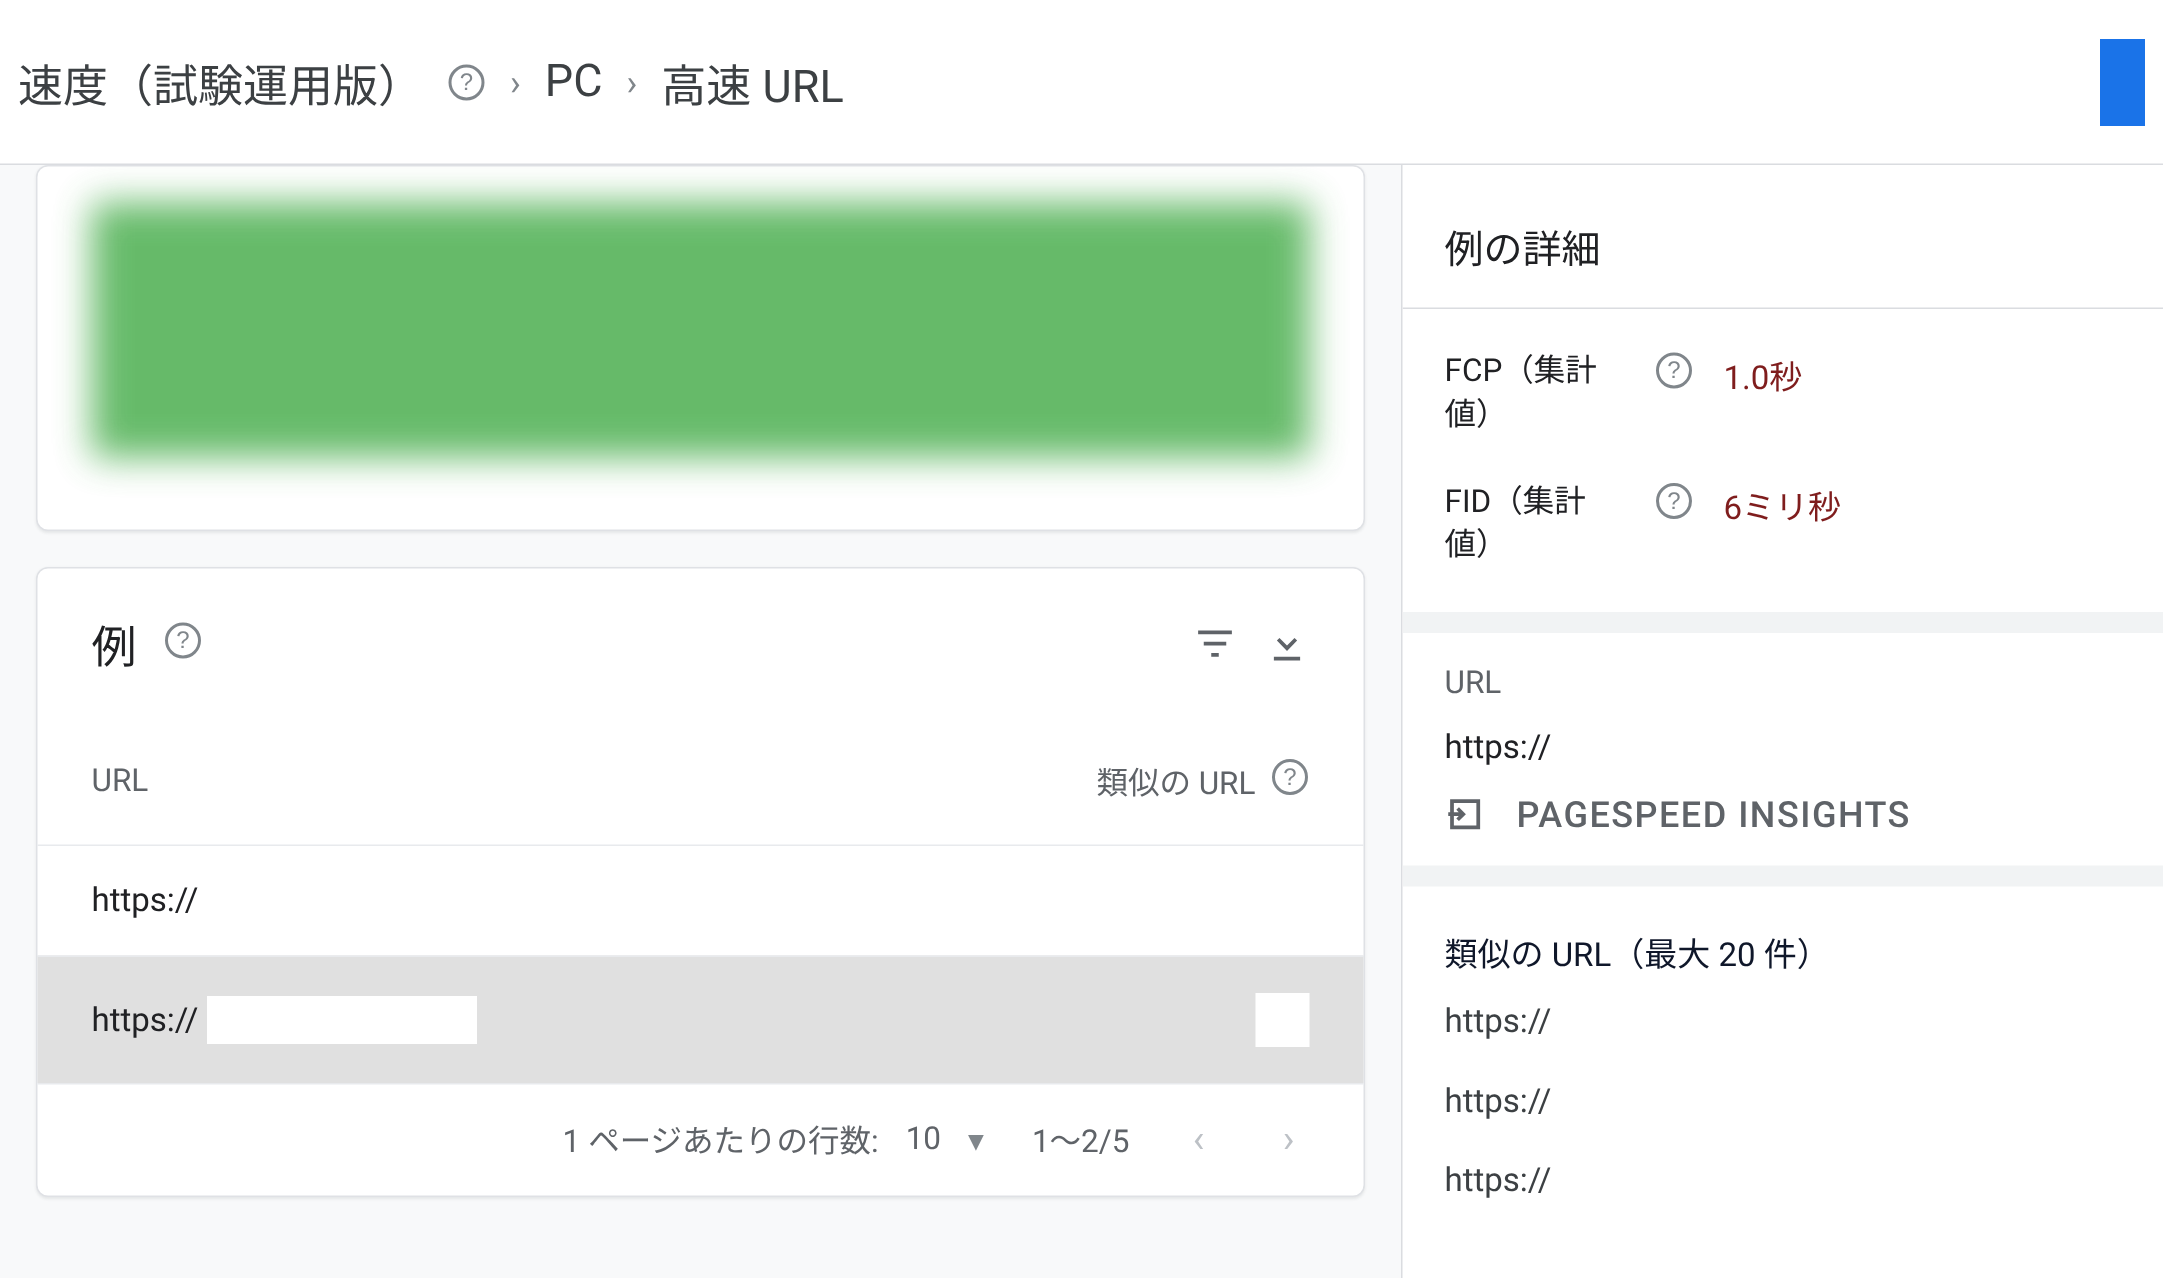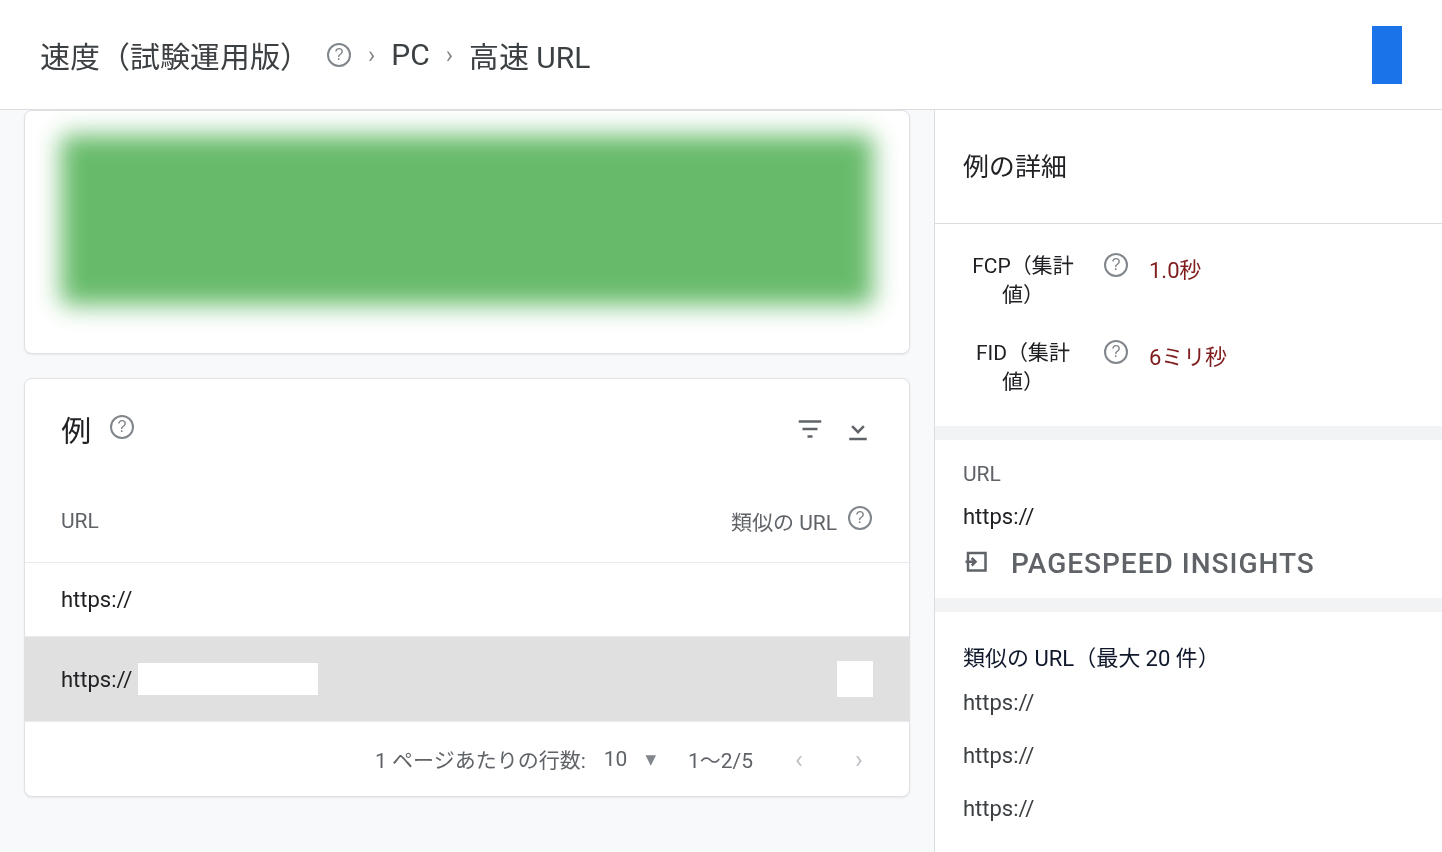--- a/index.html
+++ b/index.html
@@ -9,21 +9,21 @@
       color:#202124;
       width:1442px;
       height:852px;
       overflow:hidden;
     }
 
     
     .header {
       display:flex;
       align-items:center;
-      padding:22px 40px;
+      padding:22px 12px;
       border-bottom:1px solid #dadce0;
       gap:16px;
       height:110px;
     }
     .header .crumb { font-size:30px; font-weight:400; color:#3c4043; }
     .header .chev  { color:#80868b; font-size:24px; }
     .header .help-icon { color:#80868b; display:inline-flex; }
     .header .right-btn {
       margin-left:auto;
       width:30px; height:58px;
@@ -131,34 +131,34 @@
       justify-content:flex-end;
       gap:32px;
       padding:22px 36px;
       border-top:1px solid #e8eaed;
       color:#5f6368;
       font-size:21px;
     }
     .pager .rpp { display:flex; align-items:center; gap:18px; }
     .pager .nav-btn { width:28px; text-align:center; color:#bdc1c6; font-size:26px; cursor:pointer; }
     .side-inner { padding:36px 28px 0 28px; }
-    .side h2 { font-size:26px; font-weight:400; margin-bottom:40px; }
+    .side h2 { font-size:26px; font-weight:400; margin-bottom:22px; }
     .side hr { border:none; border-top:1px solid #dadce0; margin:0 -28px 28px -28px; }
 
     .metric { display:flex; align-items:flex-start; gap:20px; margin-bottom:28px; }
-    .metric .label { width:120px; font-size:21px; color:#202124; line-height:1.4;text-align:center; }
+    .metric .label { width:120px; font-size:21px; color:#202124; line-height:1.4; }
     .metric .help  { }
     .metric .value { font-size:22px; color:#7f1d1d; font-weight:400; }
 
     .side .sec-label { font-size:21px; color:#5f6368; margin:22px 0 18px 0; }
     .side .url-val { font-size:22px; margin-bottom:18px; }
 
     .psi {
-      display:flex; align-items:center; gap:18px;
-      font-size:28px; letter-spacing:1px; color:#5f6368; font-weight:500;
+      display:flex; gap:18px;
+      font-size:24px; letter-spacing:1px; color:#5f6368; font-weight:500;
       cursor:pointer;
       margin-bottom:12px;
     }
     .psi svg { width:30px; height:30px; }
 
     .side .sim-head { font-size:22px; color:#0f172a; margin:28px 0 18px 0; }
     .side .sim-url { font-size:22px; color:#3c4043; margin-bottom:28px; }
 
     .section-divider { height:14px; background:#f1f3f4; margin:18px -28px; }
   </style>

